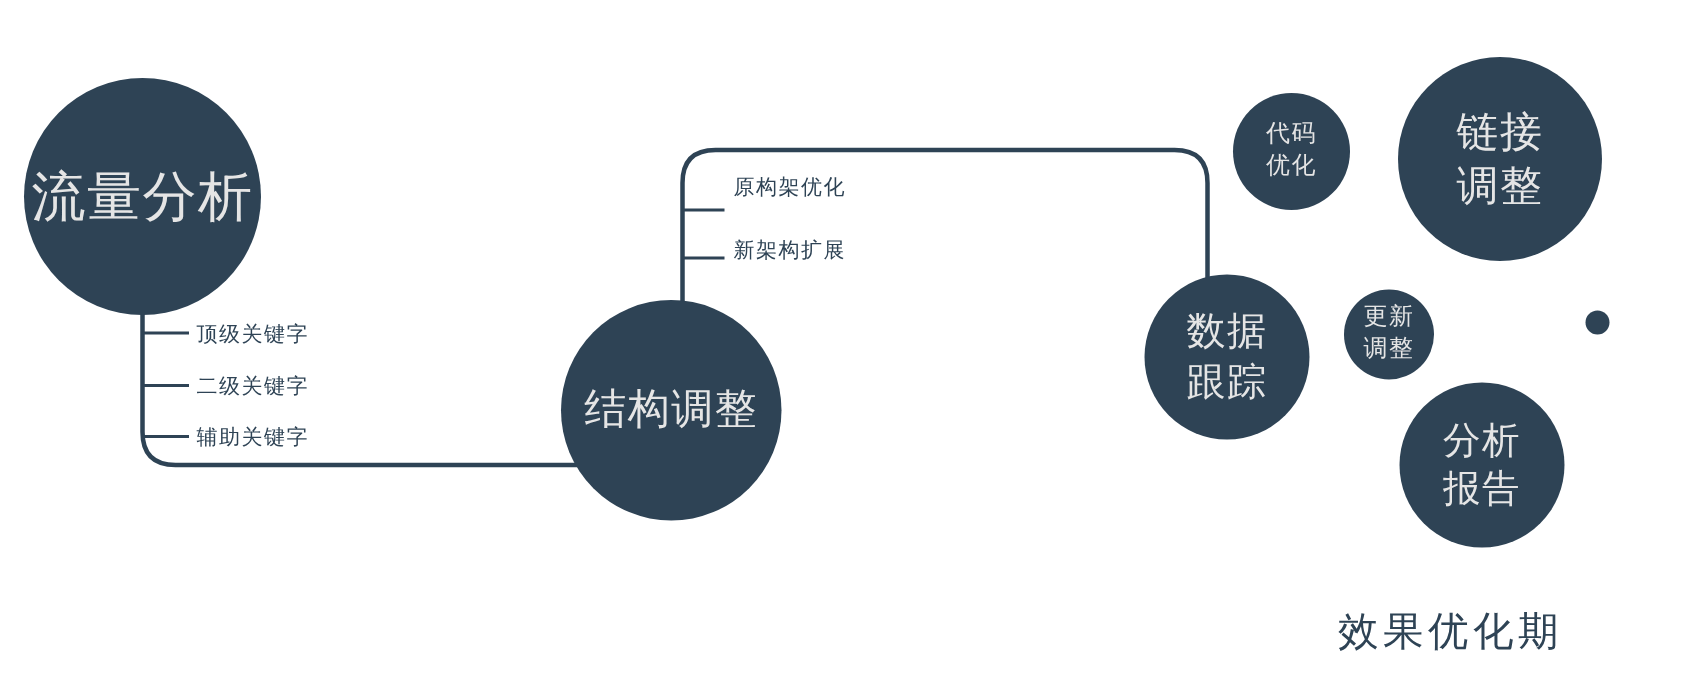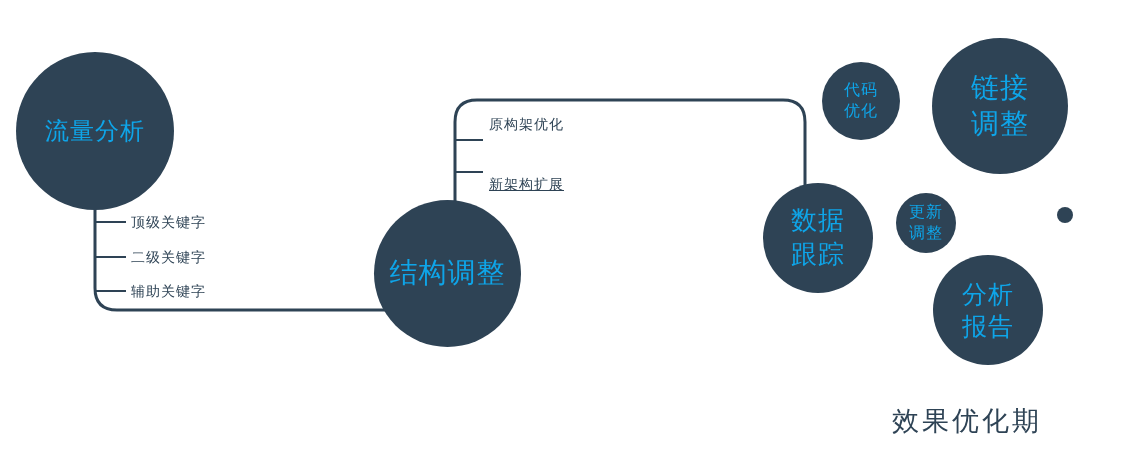--- a/index.html
+++ b/index.html
@@ -23,54 +23,54 @@
     stroke: var(--primary);
     fill: none;
   }
   .wires .main-path { stroke-width: 3; }
   .wires .tick { stroke-width: 2; }
 
   .node {
     position: absolute;
     border-radius: 50%;
     background: var(--primary);
-    color: #0ea5e9;
+    color: #e5e5e5;
     display: flex;
     align-items: center;
     justify-content: center;
     text-align: center;
     z-index: 2;
   }
   .node-label {
     white-space: pre-line;
     line-height: 1.3;
     letter-spacing: 1px;
   }
 
-  .n-traffic   { left: 16px;   top: 52px;  width: 158px; height: 158px; font-size: 24px; }
+  .n-traffic   { left: 16px;   top: 52px;  width: 158px; height: 158px; font-size: 36px; }
   .n-structure { left: 374px;  top: 200px; width: 147px; height: 147px; font-size: 28px; }
   .n-tracking  { left: 763px;  top: 183px; width: 110px; height: 110px; font-size: 26px; }
   .n-code      { left: 822px;  top: 62px;  width: 78px;  height: 78px;  font-size: 16px; }
   .n-link      { left: 932px;  top: 38px;  width: 136px; height: 136px; font-size: 28px; }
   .n-update    { left: 896px;  top: 193px; width: 60px;  height: 60px;  font-size: 16px; }
   .n-dot       { left: 1057px; top: 207px; width: 16px;  height: 16px; }
   .n-report    { left: 933px;  top: 255px; width: 110px; height: 110px; font-size: 25px; }
 
   .branch {
     position: absolute;
     font-size: 14px;
     color: var(--primary);
     z-index: 3;
     letter-spacing: 1px;
   }
   .b-t1 { left: 131px; top: 214px; }
   .b-t2 { left: 131px; top: 249px; }
   .b-t3 { left: 131px; top: 283px; text-align: center; }
   .b-s1 { left: 489px; top: 116px; }
-  .b-s2 { left: 489px; top: 176px; text-decoration: underline; }
+  .b-s2 { left: 489px; top: 158px; }
 
   .edge-label {
     position: absolute;
     font-weight: bold;
     font-size: 26px;
     color: var(--primary);
     letter-spacing: 3px;
     z-index: 3;
   }
   .e-user-base { left: 155px; top: 328px; }

